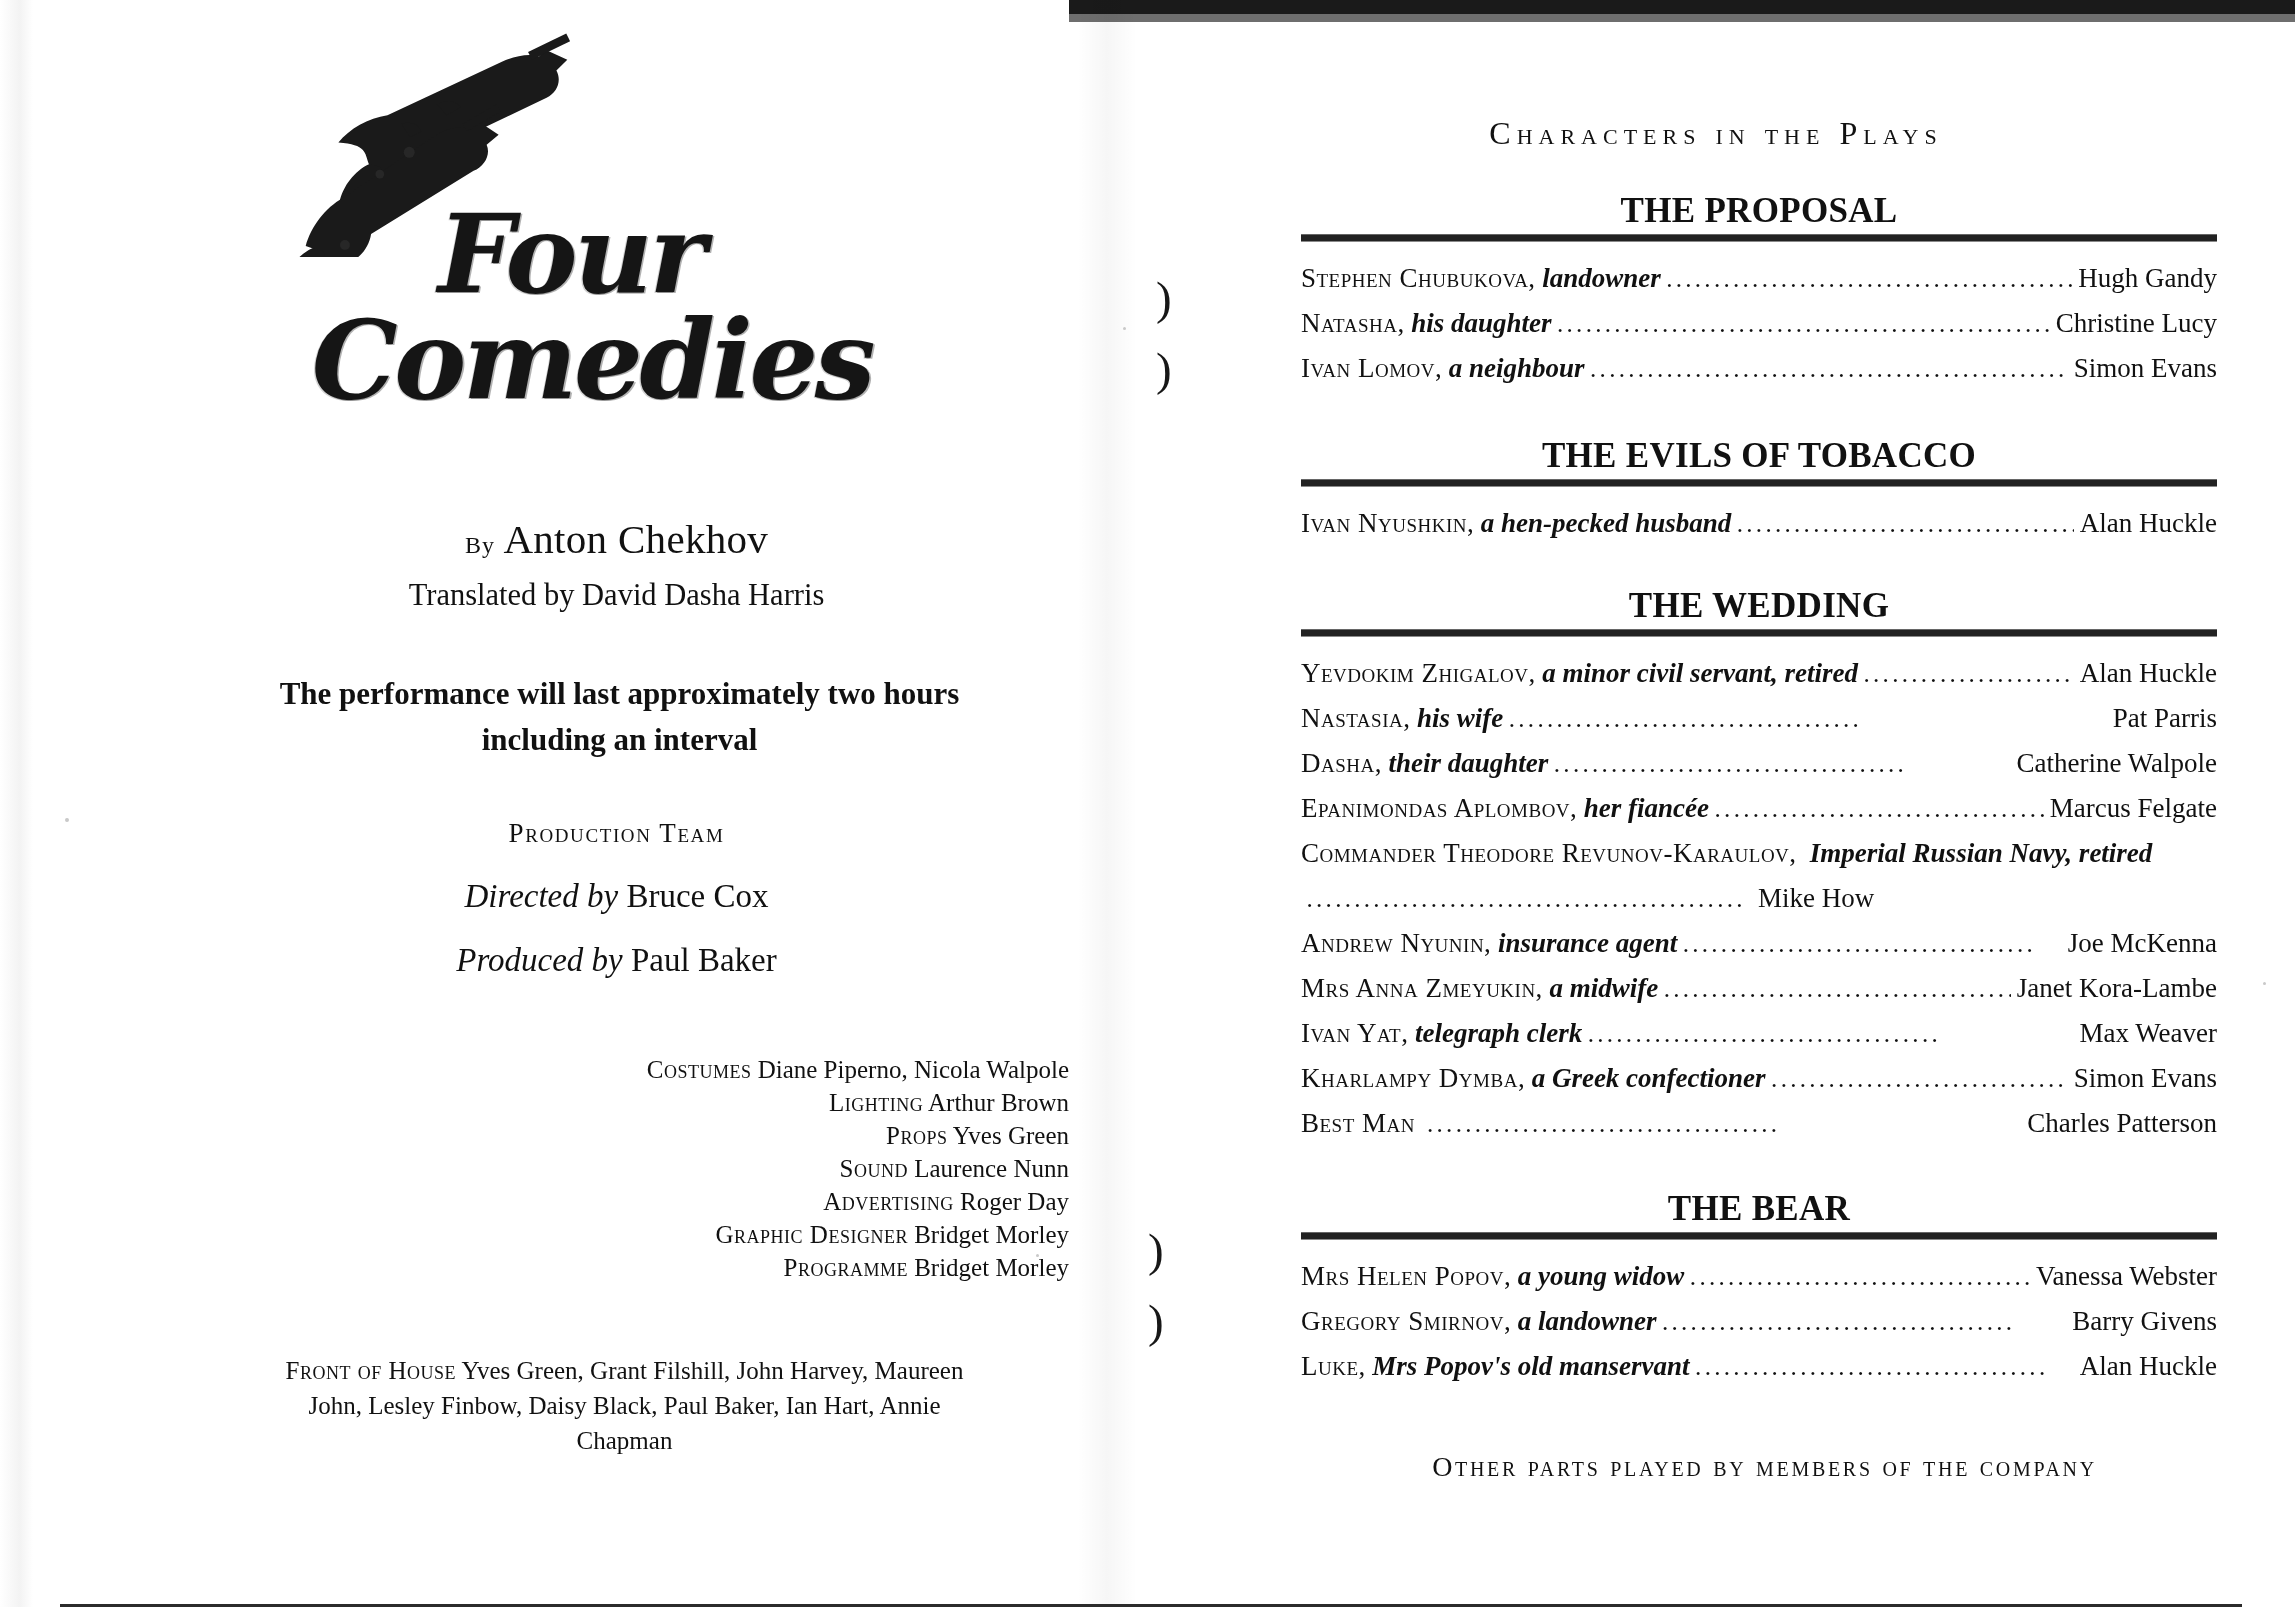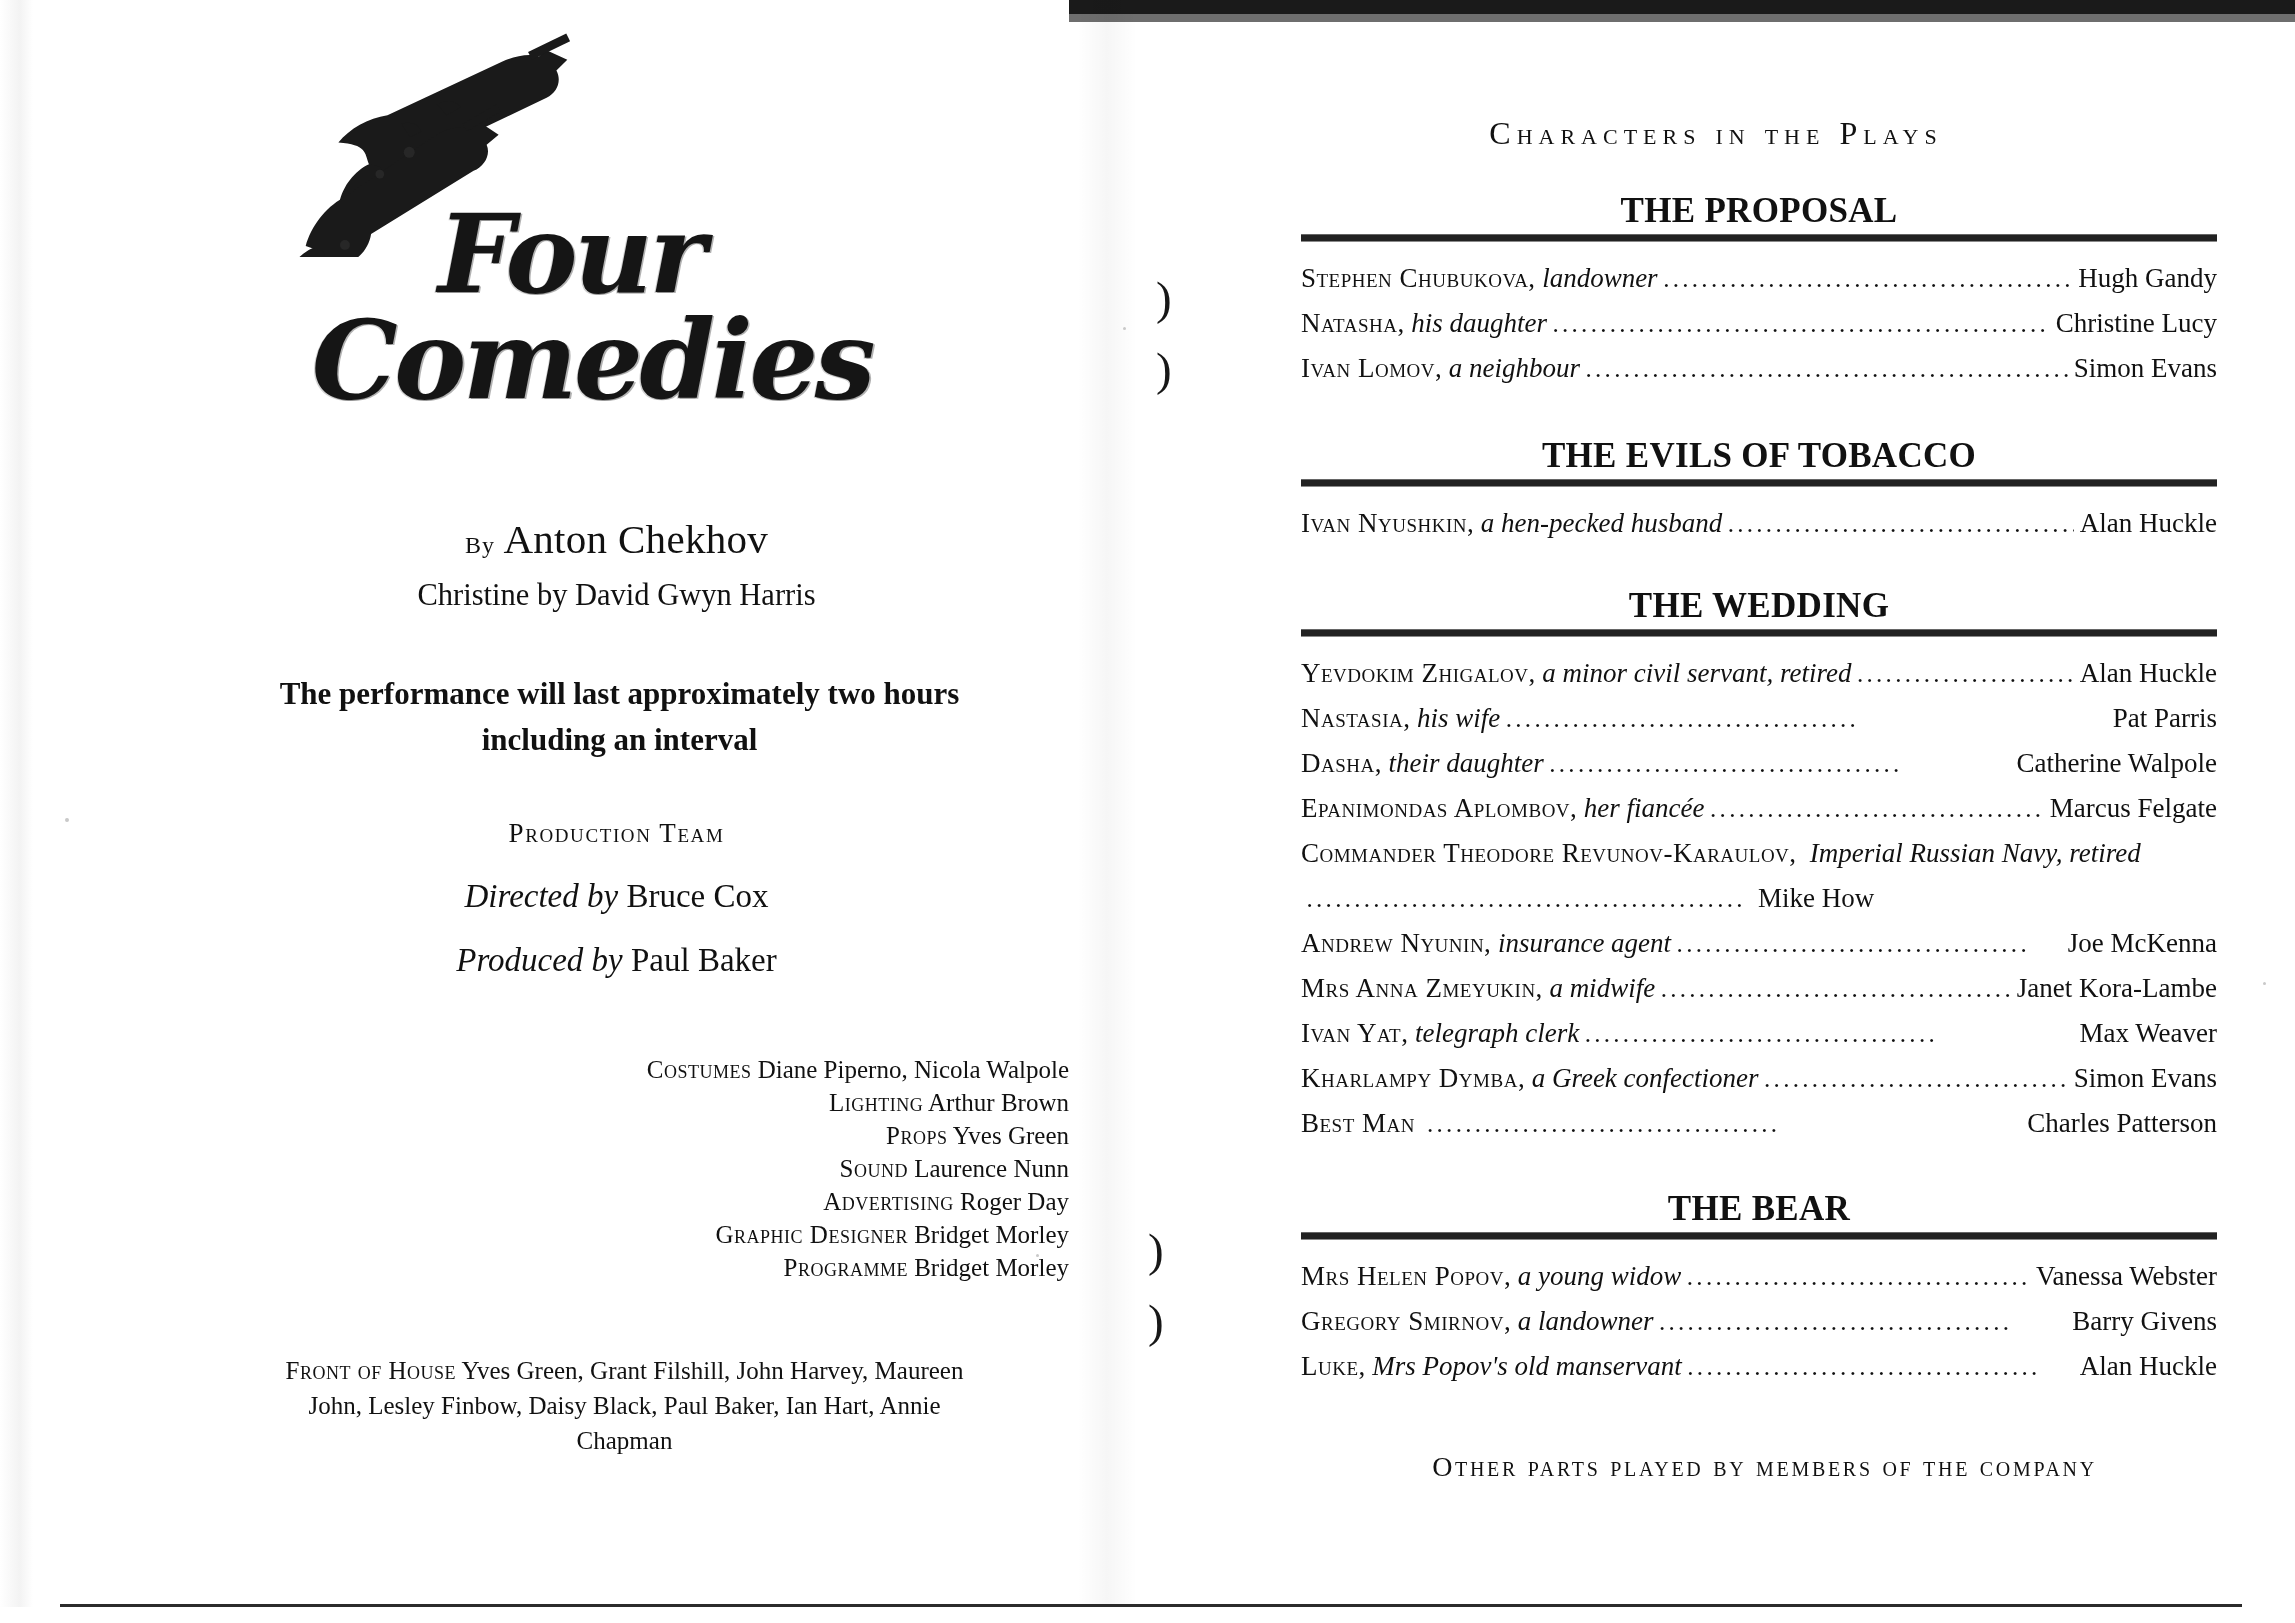--- a/index.html
+++ b/index.html
@@ -280,21 +280,21 @@
     font-family: "Liberation Serif", serif;
     white-space: nowrap;
     display: flex;
     align-items: baseline;
   }
   .cast-line.wrap { white-space: normal; display: block; }
   .role {
     font-variant: small-caps;
     letter-spacing: 0.5px;
   }
-  .desc { font-style: italic; margin-left: 6.5px; }
+  .desc { font-style: italic; margin-left: 6.5px; font-weight: bold; }
   .dots {
     flex: 1 1 auto;
     overflow: hidden;
     margin: 0 5.5px;
     letter-spacing: 3.3px;
     font-size: 25px;
     line-height: 27px;
     white-space: nowrap;
   }
   .actor { flex: 0 0 auto; }
@@ -362,21 +362,21 @@
       <span class="logo-line1">Four</span>
       <span class="logo-line2">Comedies</span>
     </div>
   </div>
 
   <div class="byline">
     <span class="small-by">By</span>
     <span>Anton Chekhov</span>
   </div>
 
-  <div class="translator">Christine by David Gwyn Harris</div>
+  <div class="translator">Translated by David Dasha Harris</div>
 
   <div class="duration">The performance will last approximately two hours including an interval</div>
 
   <div class="prod-team-head">Production Team</div>
 
   <div class="credit-directed">
     <i>Directed by</i>
     <span>Bruce Cox</span>
   </div>
   <div class="credit-produced">

